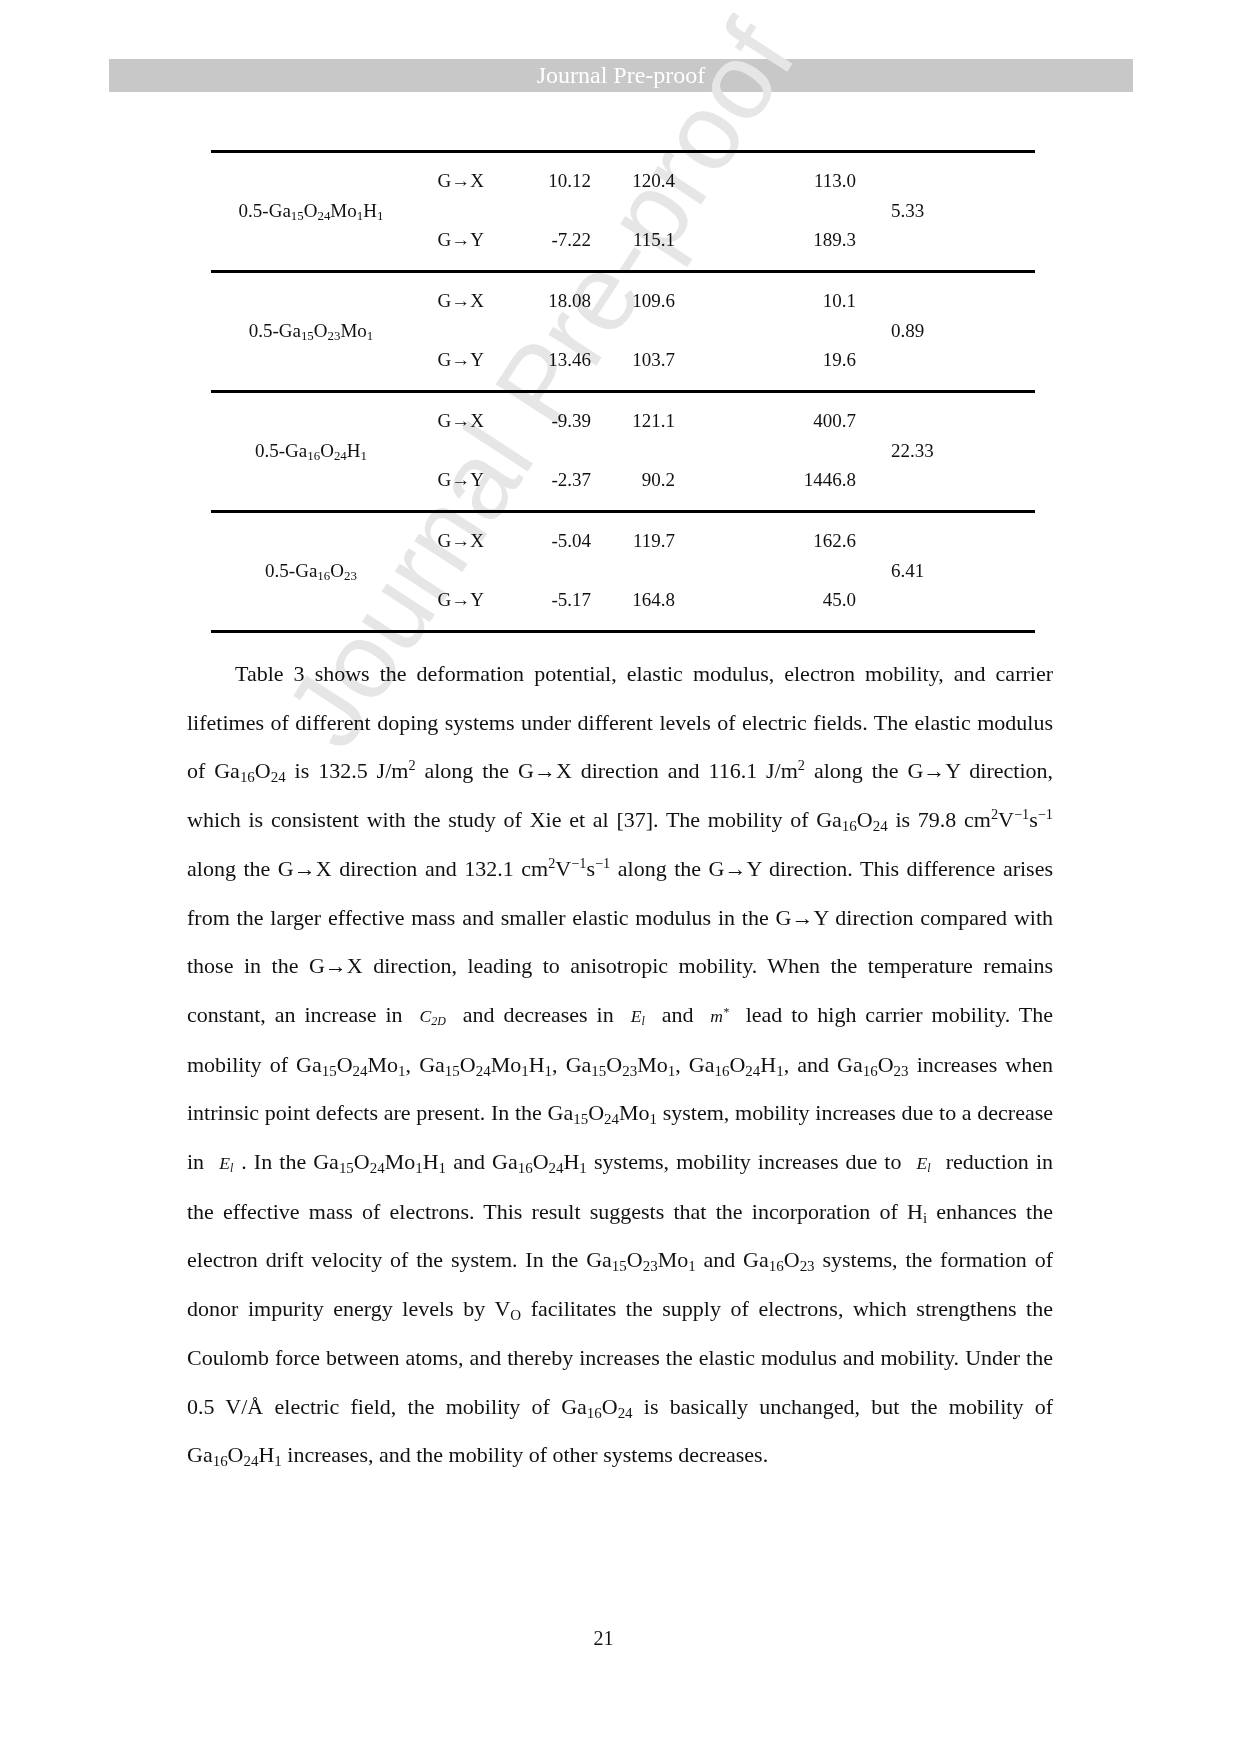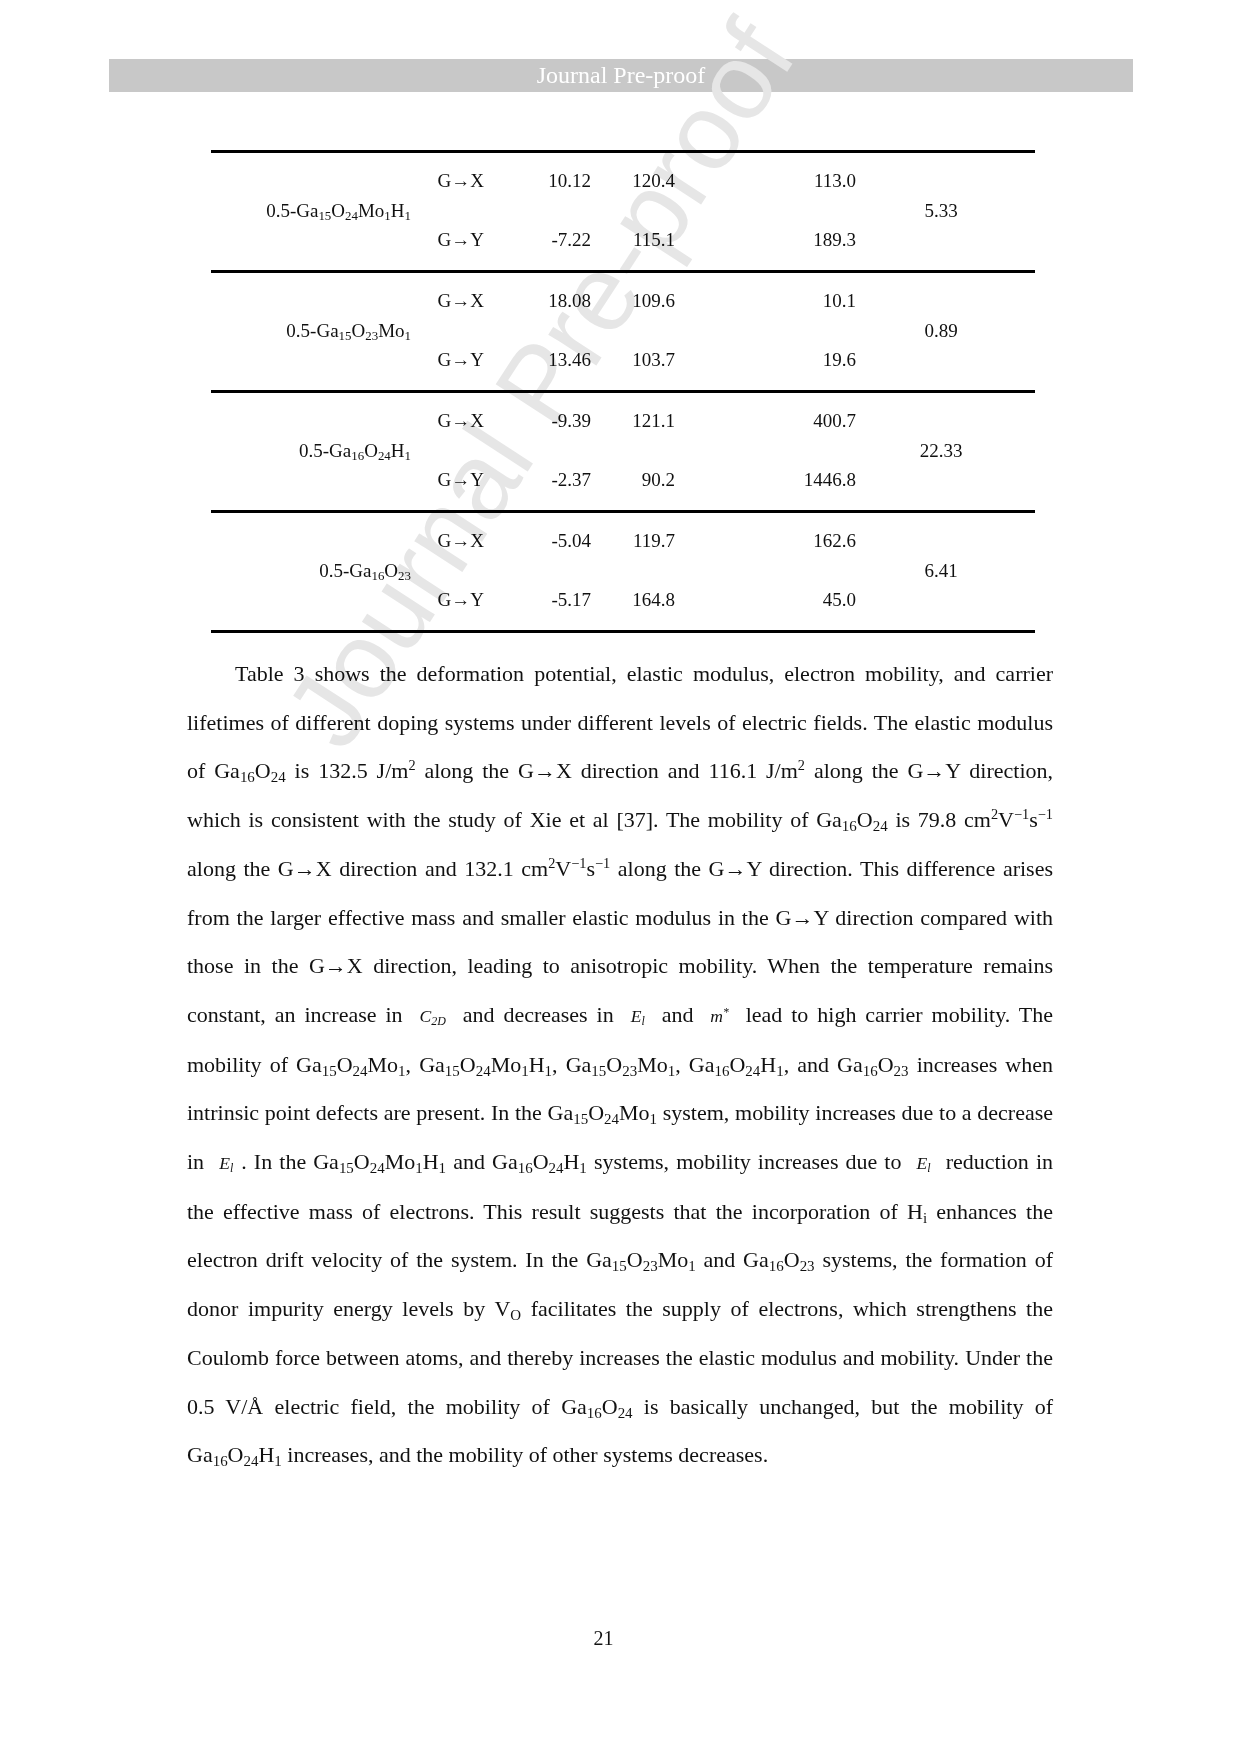--- a/index.html
+++ b/index.html
@@ -7,29 +7,29 @@
          font-family: "Liberation Serif", "DejaVu Serif", serif; color: #111; }
   .banner { position: absolute; left: 109px; top: 59px; width: 1024px; height: 33px;
             background: #c8c8c8; color: #fff; text-align: center; font-size: 24px;
             line-height: 33px; font-family: "Liberation Serif", serif; }
   .watermark { position: absolute; left: 260px; top: 700px; font-size: 108px; color: #e6e6e6;
                transform: rotate(-57deg); transform-origin: left top; white-space: nowrap;
                font-family: "Liberation Sans", sans-serif; pointer-events: none; z-index: 0; }
   .table { position: absolute; left: 211px; top: 150px; width: 824px; z-index: 1; }
   .rule { height: 3px; background: #000; width: 824px; }
   .group { position: relative; height: 117px; font-size: 19px; }
-  .sys { position: absolute; left: 0; width: 200px; top: 47px; text-align: right; }
+  .sys { position: absolute; left: 0; width: 200px; top: 47px; text-align: center; }
   .row { position: absolute; left: 0; width: 824px; height: 24px; }
   .row.r1 { top: 17px; } .row.r2 { top: 76px; }
   .c { position: absolute; text-align: right; }
   .c.dir { left: 213px; width: 60px; }
   .c.e1 { left: 300px; width: 80px; }
   .c.c2d { left: 384px; width: 80px; }
   .c.mu { left: 525px; width: 120px; }
-  .tau { position: absolute; left: 680px; width: 100px; top: 47px; text-align: center; }
+  .tau { position: absolute; left: 680px; width: 100px; top: 47px; }
   sub { font-size: 0.68em; vertical-align: -0.25em; line-height: 0; }
   sup { font-size: 0.65em; vertical-align: 0.55em; line-height: 0; }
   .text { position: absolute; left: 187px; top: 650px; width: 866px; font-size: 22px;
           line-height: 48.7px; text-align: justify; z-index: 1; }
   .text p { margin: 0; text-indent: 48px; }
   .it { font-style: italic; font-size: 0.8em; padding: 0 8px; }
   .pagenum { position: absolute; left: 0; width: 1207px; top: 1627px; text-align: center;
              font-size: 20px; }
 </style>
 </head>

